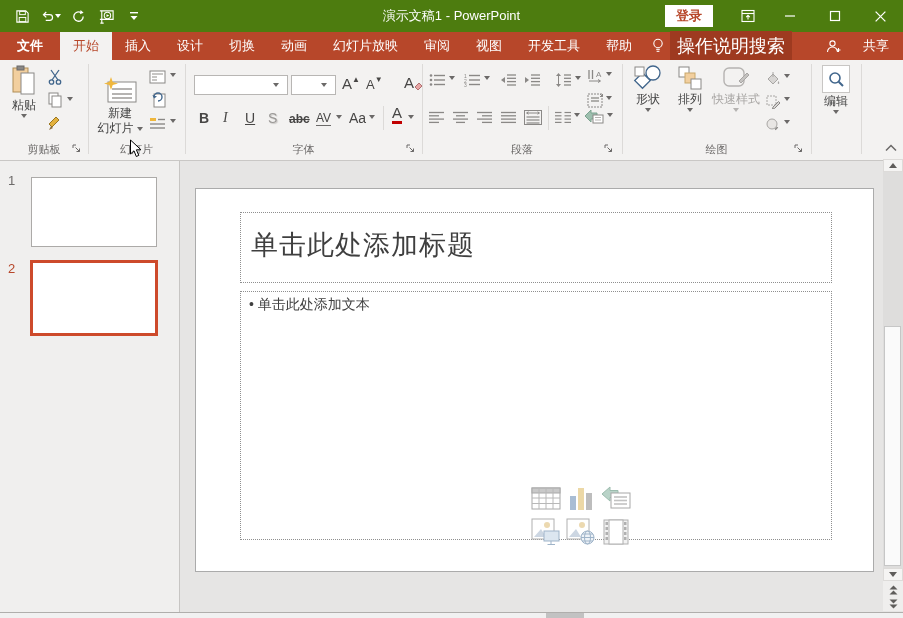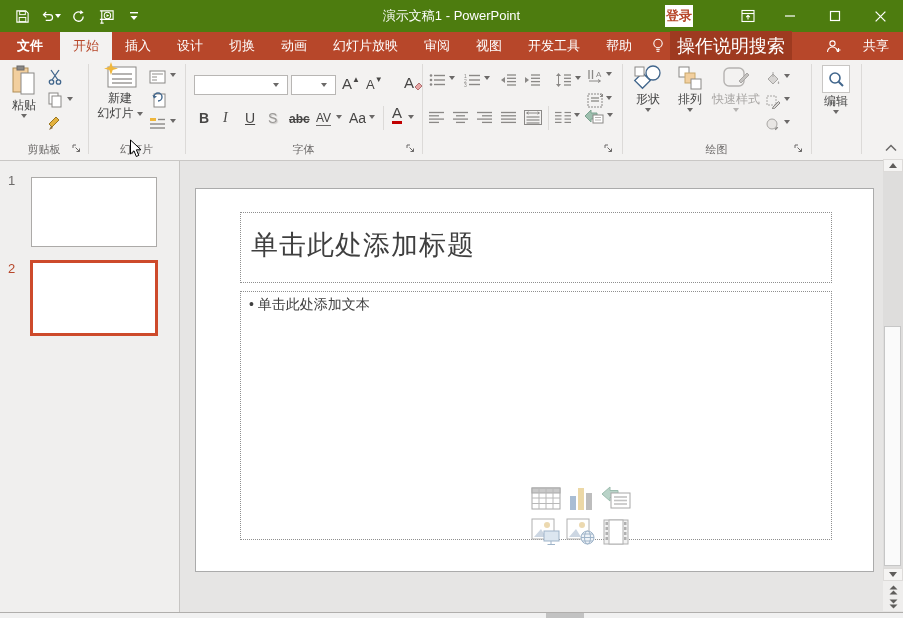--- a/index.html
+++ b/index.html
@@ -13,21 +13,21 @@
   }
   svg { display:block; }
 
   
   .titlebar { position:absolute; left:0; top:0; width:903px; height:32px; background:#4d7c0f; }
   .qat { position:absolute; left:8px; top:0; height:32px; display:flex; align-items:center; }
   .qat-btn { width:28px; height:26px; display:flex; align-items:center; justify-content:center; }
   .qat-undo { display:flex; align-items:center; }
   .title-text { position:absolute; left:0; top:0; width:903px; height:32px; text-align:center;
     line-height:32px; color:#fff; font-size:13px; pointer-events:none; }
-  .signin { position:absolute; left:665px; top:5px; width:28px; height:22px; background:#fff;
+  .signin { position:absolute; left:665px; top:5px; width:48px; height:22px; background:#fff;
     color:#b7472a; font-size:13px; display:flex; align-items:center; justify-content:center; font-weight:bold; }
   .win-btn { position:absolute; top:0; width:44px; height:32px; display:flex; align-items:center; justify-content:center; }
   .wb-ribbonopts { left:726px; } .wb-min { left:768px; } .wb-max { left:813px; } .wb-close { left:858px; }
 
   
   .tabrow { position:absolute; left:0; top:32px; width:903px; height:28px; background:#b7472a;
     display:flex; align-items:stretch; color:#fff; font-size:13px; }
   .tab { padding:0 13px; display:flex; align-items:center; cursor:default; white-space:nowrap; }
   .tab-file { padding:0 17px; font-weight:bold; }
   .tab.active { background:#f3f2f1; color:#b7472a; }
@@ -223,21 +223,21 @@
     </svg>
   </div>
   <div class="grouplabel" style="left:0; width:88px;text-align:center;">剪贴板</div>
   <div class="launcher" style="left:71px;">
     <svg width="11" height="11" viewBox="0 0 11 11">
       <path d="M2 2 H5 M2 2 V5" stroke="#6b6968" fill="none"></path>
       <path d="M4.5 4.5 L8.5 8.5 M8.5 5.5 V8.5 H5.5" stroke="#6b6968" fill="none"></path>
     </svg>
   </div>
 
-  <div class="bigbtn" style="left:93px; top:2px; width:54px;">
+  <div class="bigbtn" style="left:93px; top:17px; width:54px;">
     <svg width="34" height="28" viewBox="0 0 34 28">
       <rect x="5" y="5" width="28" height="20" fill="#fff" stroke="#8a8886"></rect>
       <line x1="9" y1="12" x2="29" y2="12" stroke="#b5b3b1" stroke-width="2"></line>
       <line x1="9" y1="17" x2="29" y2="17" stroke="#b5b3b1" stroke-width="2"></line>
       <line x1="9" y1="21" x2="29" y2="21" stroke="#b5b3b1" stroke-width="2"></line>
       <path d="M8 0 L9.7 5 L15 6.5 L9.7 8 L8 13 L6.3 8 L1 6.5 L6.3 5 Z" fill="#f0b73c"></path>
     </svg>
     <span class="lbl">新建</span>
     <span class="lbl" style="display:flex;align-items:center;gap:3px;">
       <span>幻灯片</span>
@@ -441,20 +441,21 @@
   <span class="caret pos" style="left:574px; top:53px;"></span>
   <div class="smallbtn" style="left:584px; top:47px; width:20px;">
     <svg width="20" height="16" viewBox="0 0 20 16">
       <path d="M1 8 L7 2 V5 L13 5 V11 L7 11 V14 Z" fill="#9dbfae" stroke="#7ba28f"></path>
       <rect x="9" y="7" width="10" height="8" fill="#fff" stroke="#8a8886"></rect>
       <line x1="11" y1="9.5" x2="17" y2="9.5" stroke="#b5b3b1"></line>
       <line x1="11" y1="12" x2="17" y2="12" stroke="#b5b3b1"></line>
     </svg>
   </div>
   <span class="caret pos" style="left:607px; top:53px;"></span>
+  <div class="grouplabel" style="left:422px; width:200px;">段落</div>
   <div class="launcher" style="left:603px;">
     <svg width="11" height="11" viewBox="0 0 11 11">
       <path d="M2 2 H5 M2 2 V5" stroke="#6b6968" fill="none"></path>
       <path d="M4.5 4.5 L8.5 8.5 M8.5 5.5 V8.5 H5.5" stroke="#6b6968" fill="none"></path>
     </svg>
   </div>
 
   <div class="bigbtn" style="left:628px; top:5px; width:40px;">
     <svg width="30" height="26" viewBox="0 0 30 26">
       <circle cx="20" cy="8" r="7" fill="#fff" stroke="#41668c" stroke-width="1.3"></circle>

